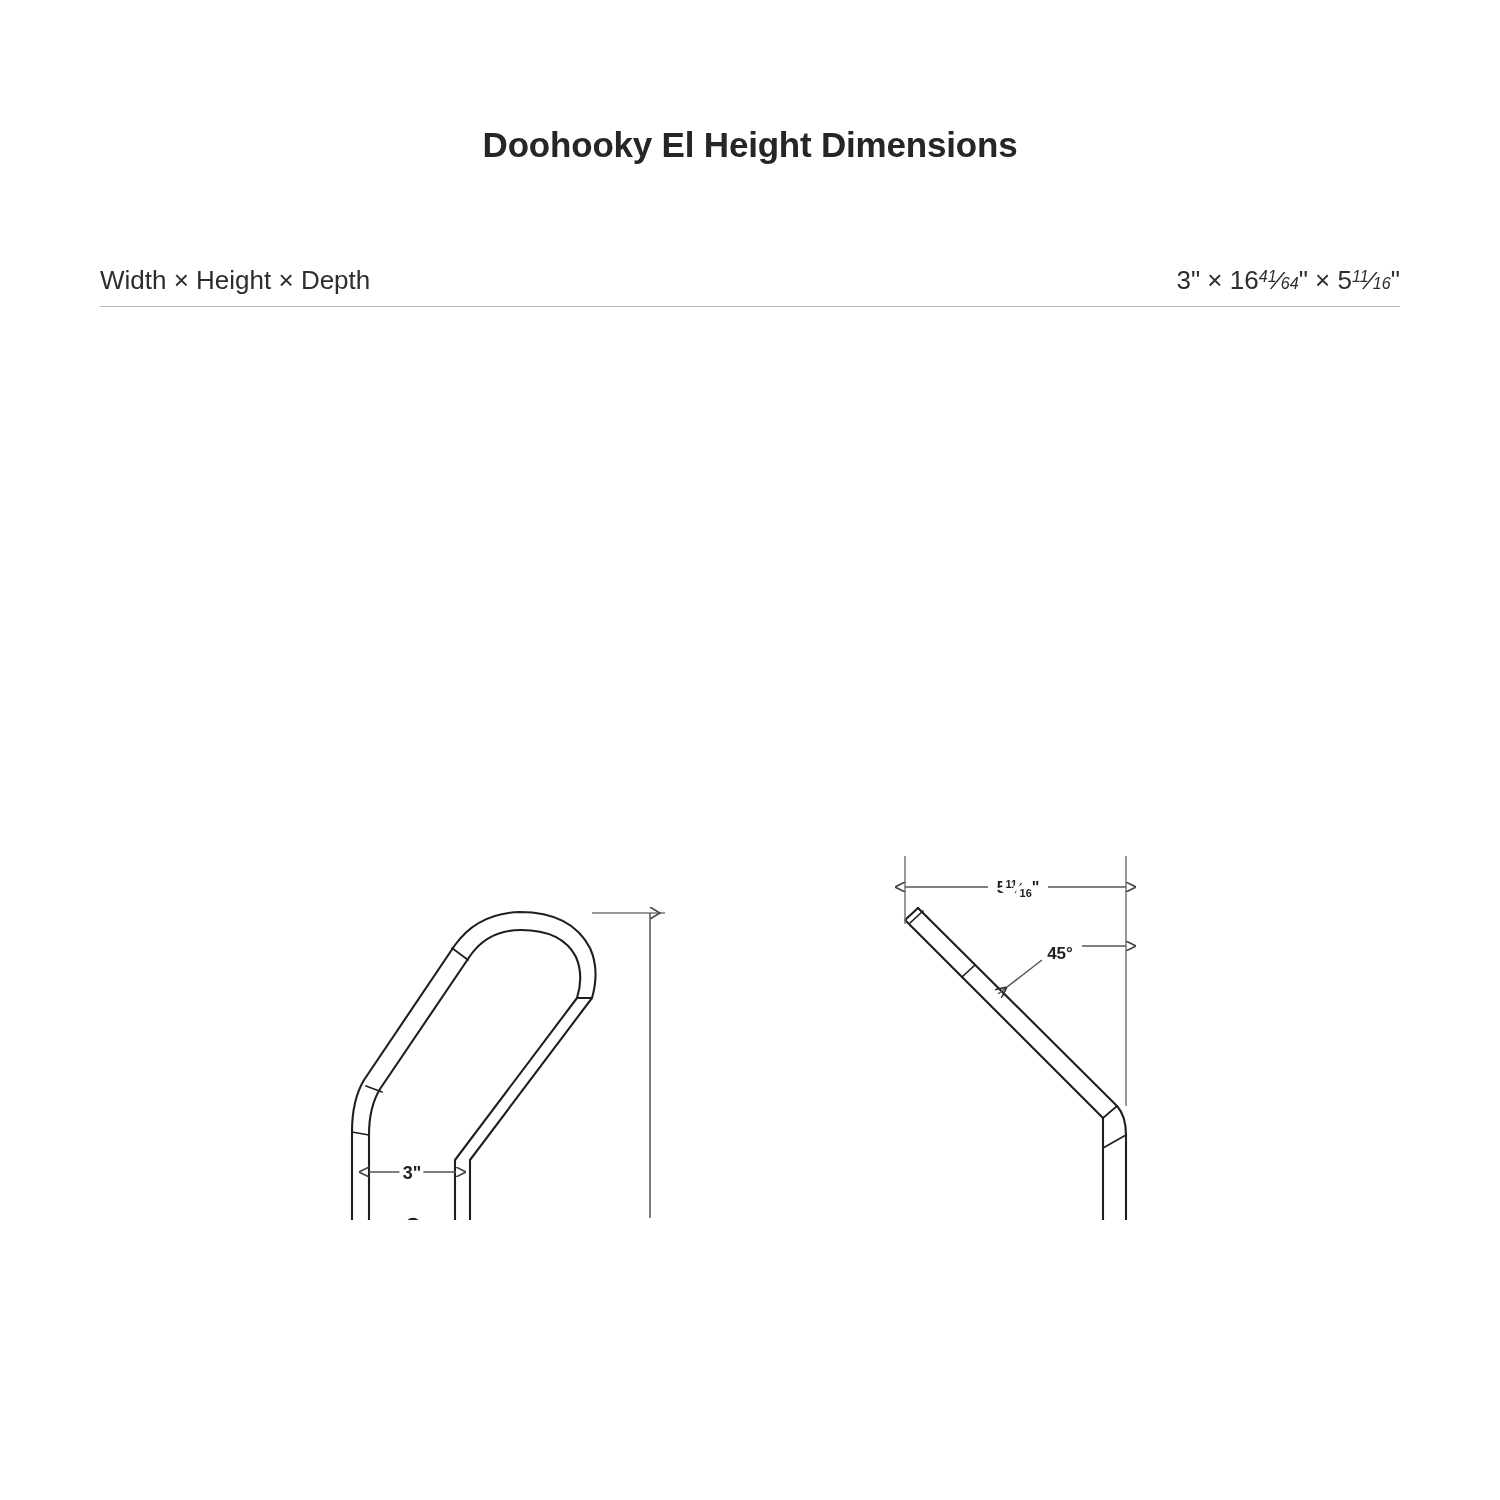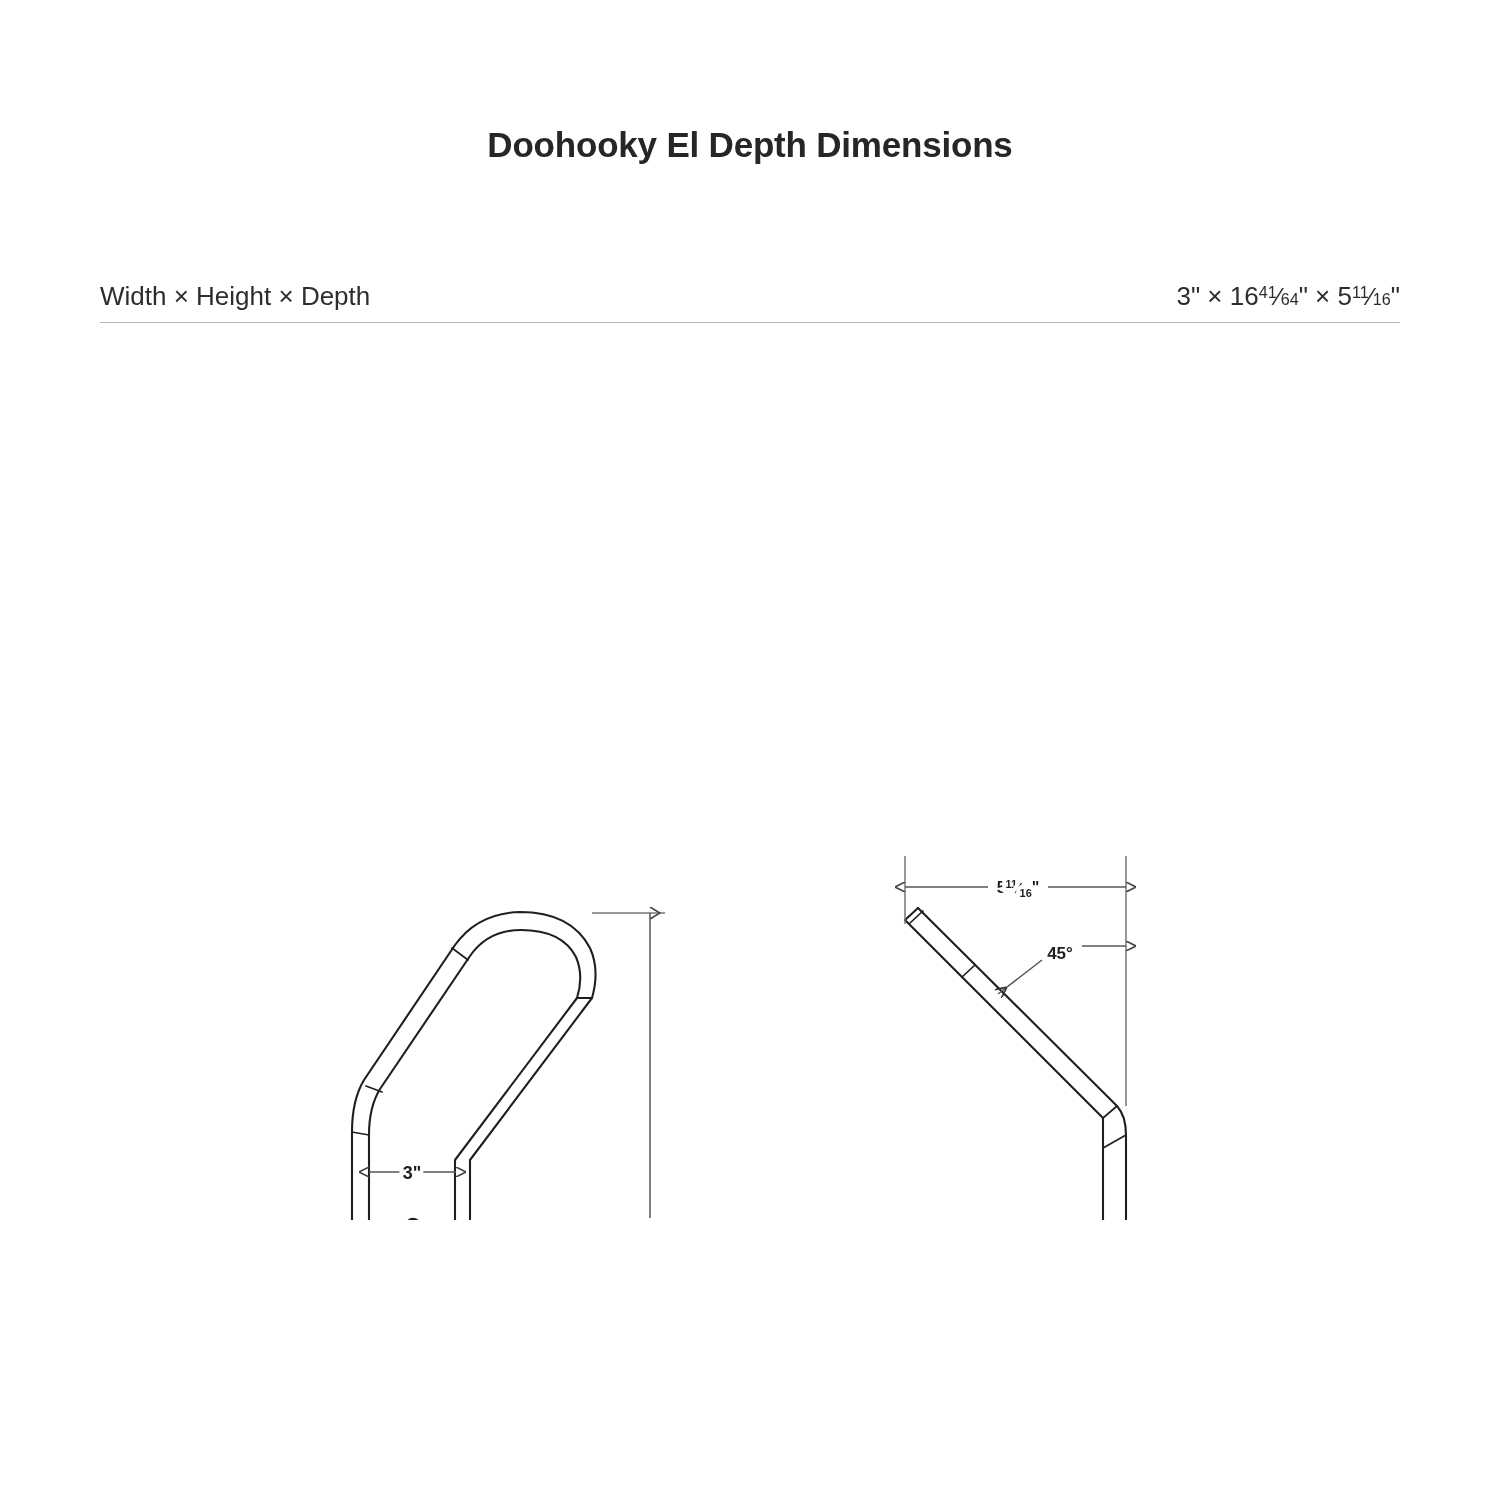--- a/index.html
+++ b/index.html
@@ -26,36 +26,35 @@
     font-size: 35px;
     font-weight: bold;
     letter-spacing: -0.2px;
     color: #262626;
   }
   #spec-table {
     position: absolute;
     top: 265px;
     left: 100px;
     width: 1300px;
-    margin-top: 16px;
   }
   .spec-row {
     display: flex;
     align-items: baseline;
     justify-content: space-between;
     height: 42px;
     font-size: 26px;
     color: #2d2d2d;
   }
   .spec-row.bordered {
     border-bottom: 1px solid #b8b8b8;
   }
   .spec-label { text-align: left; }
   .spec-value { text-align: right; }
-  .frac { display: inline-block; }
+  .frac { display: inline-block; font-style: italic; }
   .frac sup, .frac sub {
     font-size: 0.62em;
     line-height: 0;
   }
   .frac sup { vertical-align: 0.45em; }
   .frac sub { vertical-align: 0.02em; }
   .slash { font-size: 0.95em; }
   #drawing {
     position: absolute;
     top: 400px;
@@ -68,21 +67,21 @@
     font-family: "Liberation Sans", sans-serif;
     font-weight: bold;
     fill: #1f1f1f;
   }
 </style>
 </head>
 <body>
 
 <div id="page">
 
-  <h1 id="title">Doohooky El Depth Dimensions</h1>
+  <h1 id="title">Doohooky El Height Dimensions</h1>
 
   <div id="spec-table">
     <div class="spec-row bordered">
       <span class="spec-label">Width × Height × Depth</span>
       <span class="spec-value">3"&nbsp;×&nbsp;16<span class="frac"><sup>41</sup><span class="slash">⁄</span><sub>64</sub></span>"&nbsp;×&nbsp;5<span class="frac"><sup>11</sup><span class="slash">⁄</span><sub>16</sub></span>"</span>
     </div>
   </div>
 
   <div id="drawing">
     <svg width="1500" height="820" viewBox="0 0 1500 820" xmlns="http://www.w3.org/2000/svg">

